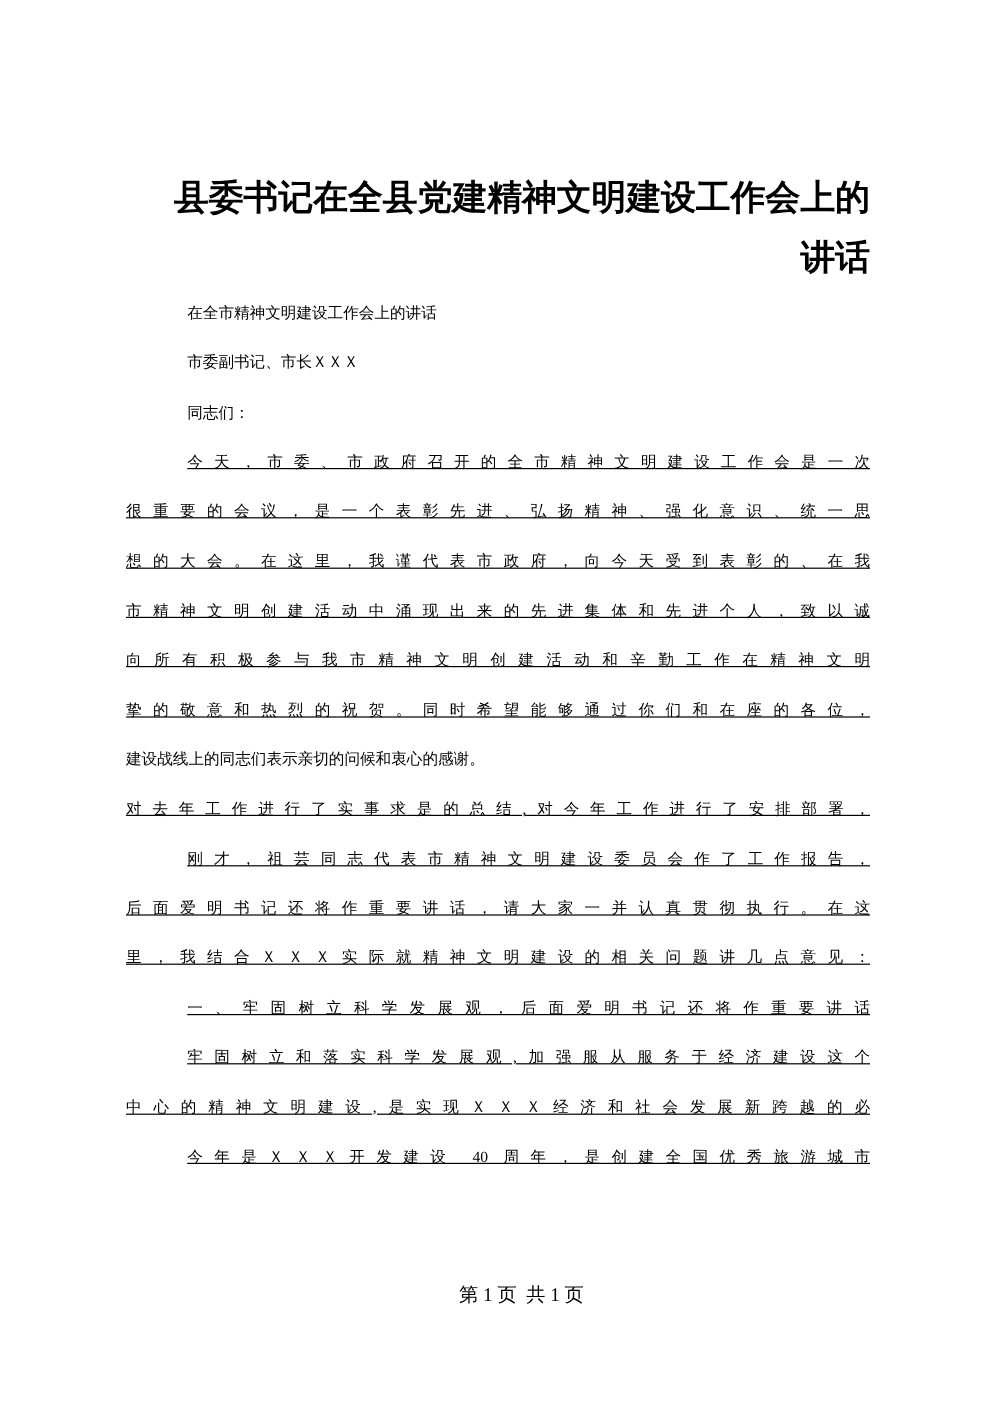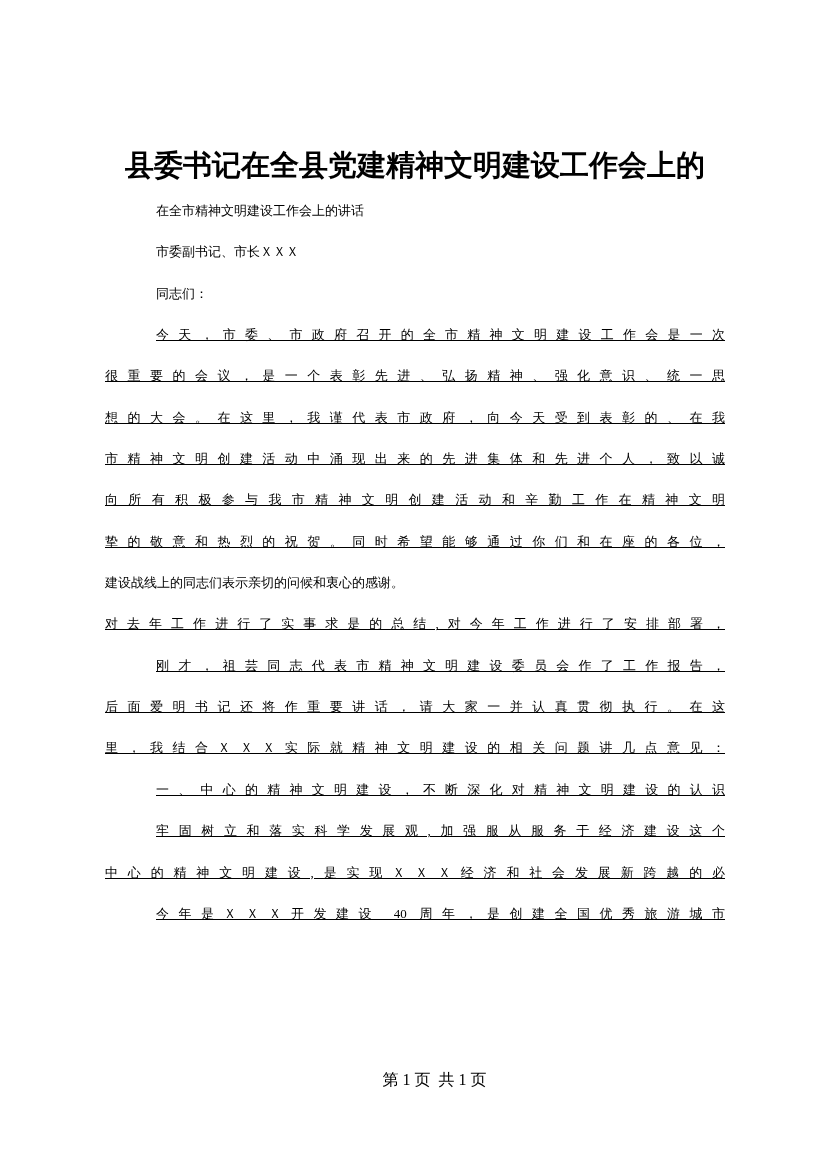--- a/index.html
+++ b/index.html
@@ -21,21 +21,21 @@
     top: 0;
     left: 105px;
     width: 620px;
   }
   .doc-title {
     margin: 0;
     padding-top: 140px;
     font-size: 29px;
     line-height: 50px;
     font-weight: 700;
-    text-align: center;
+    text-align: right;
     letter-spacing: 0px;
   }
   .doc-body {
     margin-top: 0;
     font-size: 13px;
     line-height: 41.35px;
   }
   .line {
     min-height: 41.35px;
     text-align: left;
@@ -62,36 +62,37 @@
     transform: translateX(21px);
   }
 </style>
 </head>
 <body>
 
 <div class="page">
   <div class="content">
     <h1 class="doc-title">
       <div>县委书记在全县党建精神文明建设工作会上的</div>
+      <div>讲话</div>
     </h1>
     <div class="doc-body">
         <div class="line indent">在全市精神文明建设工作会上的讲话</div>
         <div class="line indent">市委副书记、市长ＸＸＸ</div>
         <div class="line indent">同志们：</div>
         <div class="line indent fill">今天，市委、市政府召开的全市精神文明建设工作会是一次</div>
         <div class="line fill">很重要的会议，是一个表彰先进、弘扬精神、强化意识、统一思</div>
         <div class="line fill">想的大会。在这里，我谨代表市政府，向今天受到表彰的、在我</div>
         <div class="line fill">市精神文明创建活动中涌现出来的先进集体和先进个人，致以诚</div>
         <div class="line fill">向所有积极参与我市精神文明创建活动和辛勤工作在精神文明</div>
         <div class="line fill">挚的敬意和热烈的祝贺。同时希望能够通过你们和在座的各位，</div>
         <div class="line">建设战线上的同志们表示亲切的问候和衷心的感谢。</div>
         <div class="line fill">对去年工作进行了实事求是的总结,对今年工作进行了安排部署，</div>
         <div class="line indent fill">刚才，祖芸同志代表市精神文明建设委员会作了工作报告，</div>
         <div class="line fill">后面爱明书记还将作重要讲话，请大家一并认真贯彻执行。在这</div>
         <div class="line fill">里，我结合ＸＸＸ实际就精神文明建设的相关问题讲几点意见：</div>
-        <div class="line indent fill">一、中心的精神文明建设，不断深化对精神文明建设的认识</div>
+        <div class="line indent fill">一、牢固树立科学发展观，后面爱明书记还将作重要讲话</div>
         <div class="line indent fill">牢固树立和落实科学发展观,加强服从服务于经济建设这个</div>
         <div class="line fill">中心的精神文明建设,是实现ＸＸＸ经济和社会发展新跨越的必</div>
         <div class="line indent fill">今年是ＸＸＸ开发建设 40 周年，是创建全国优秀旅游城市</div>
       </div>
   </div>
   <div class="page-footer">第 1 页  共 1 页</div>
 </div>
 
 </body></html>

